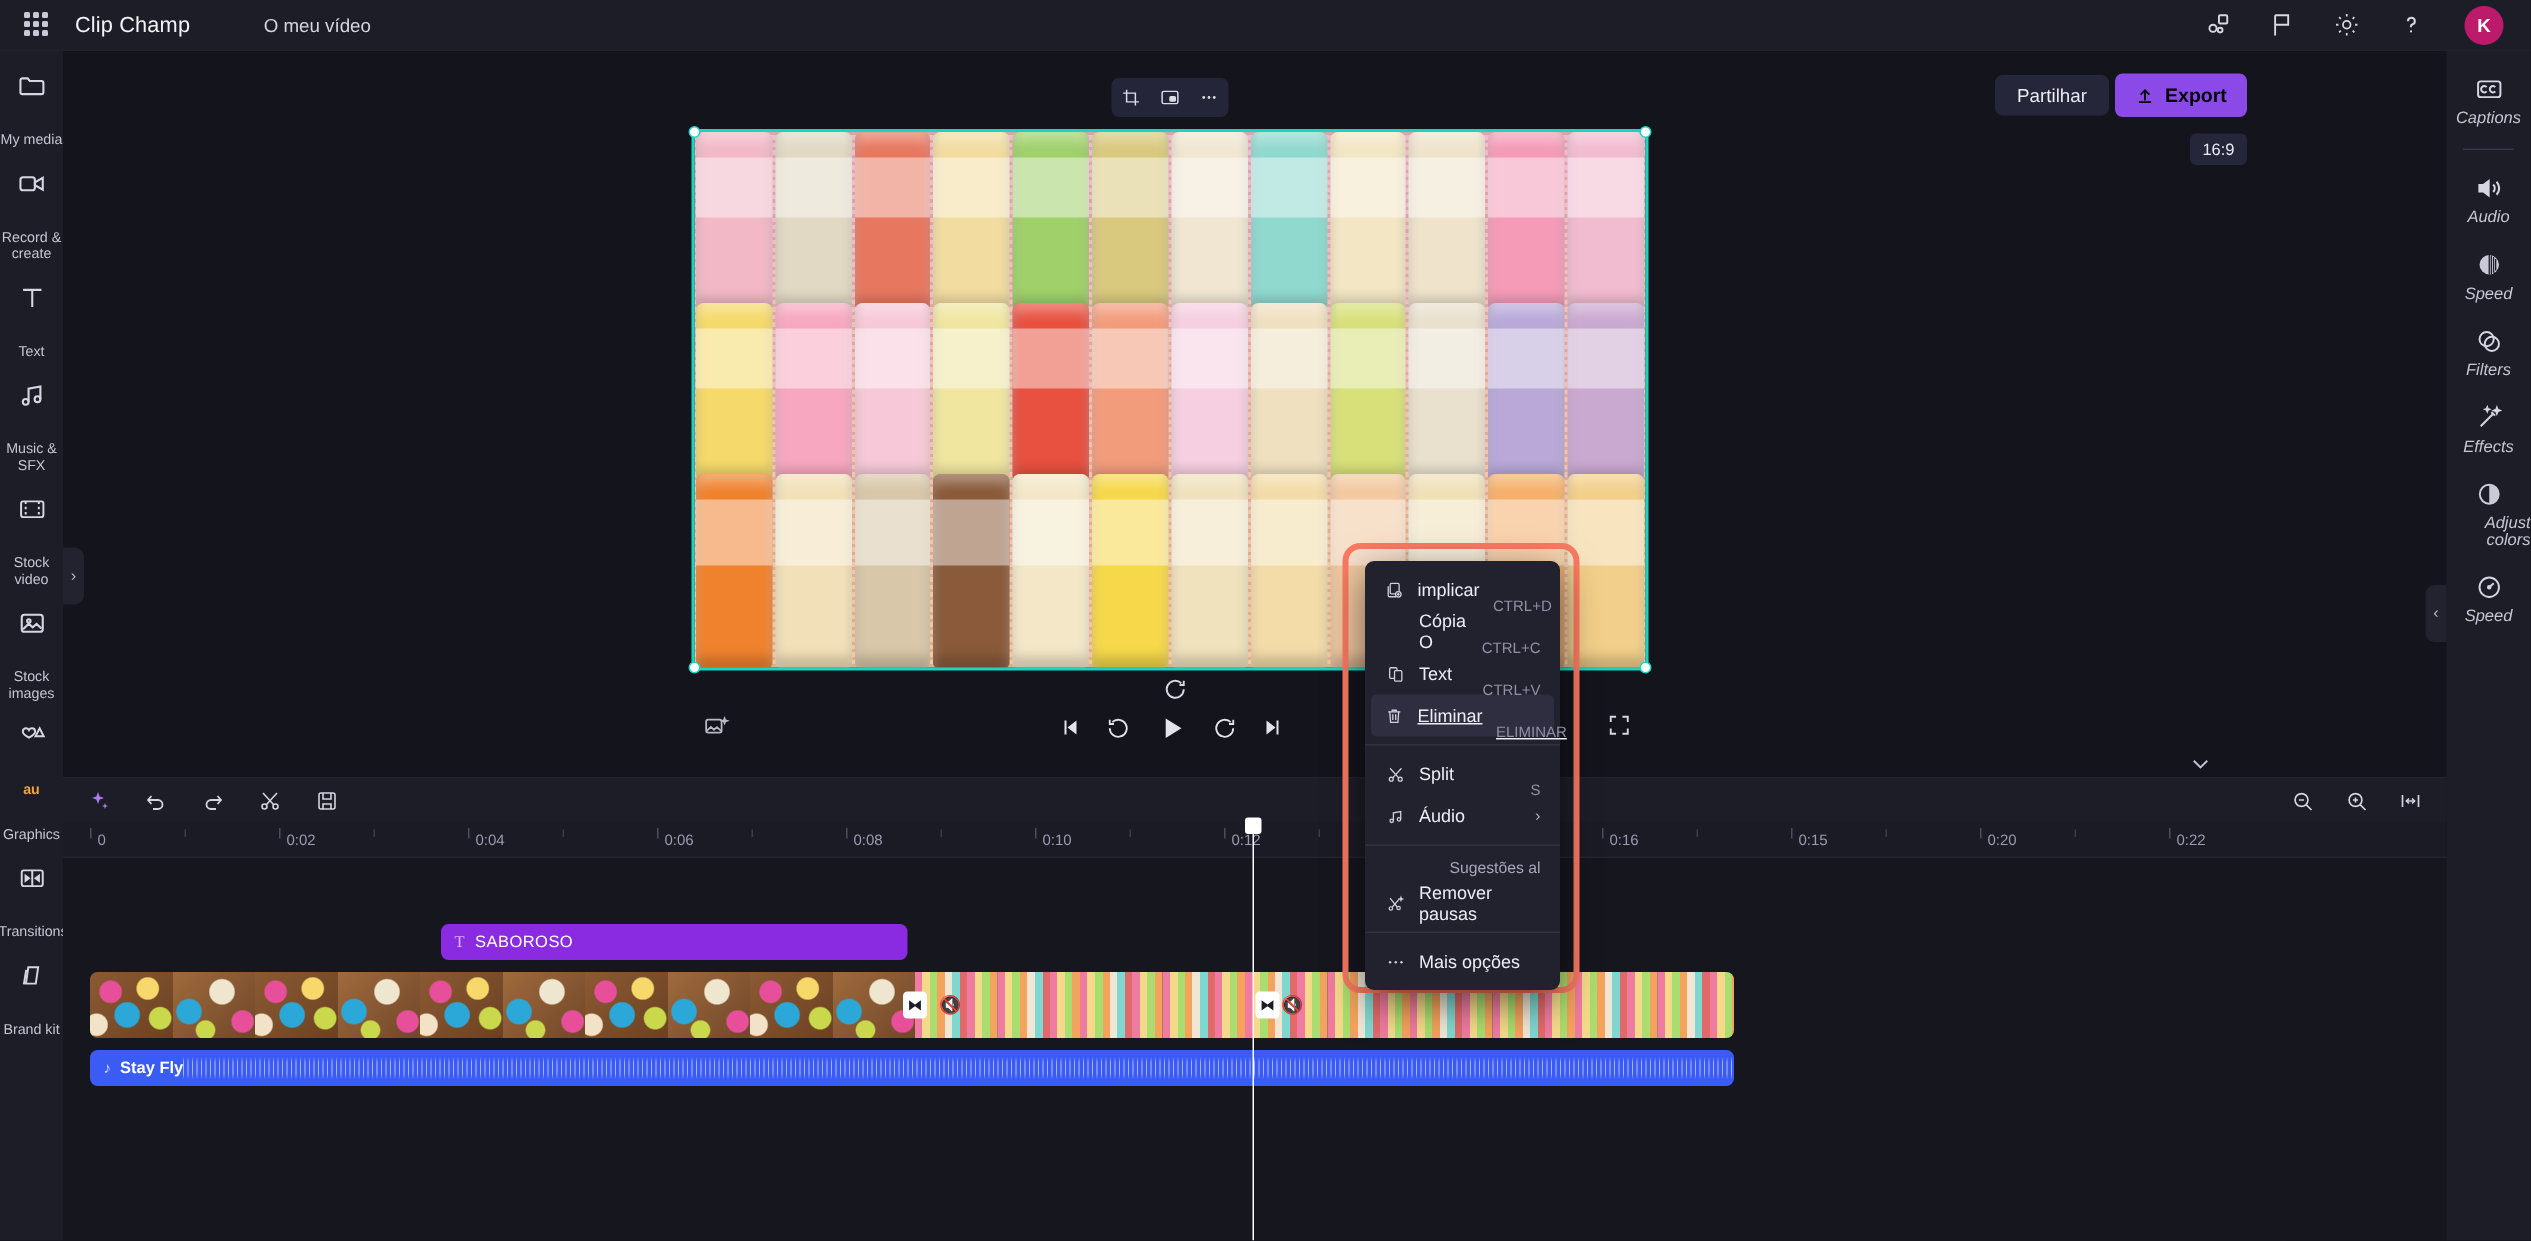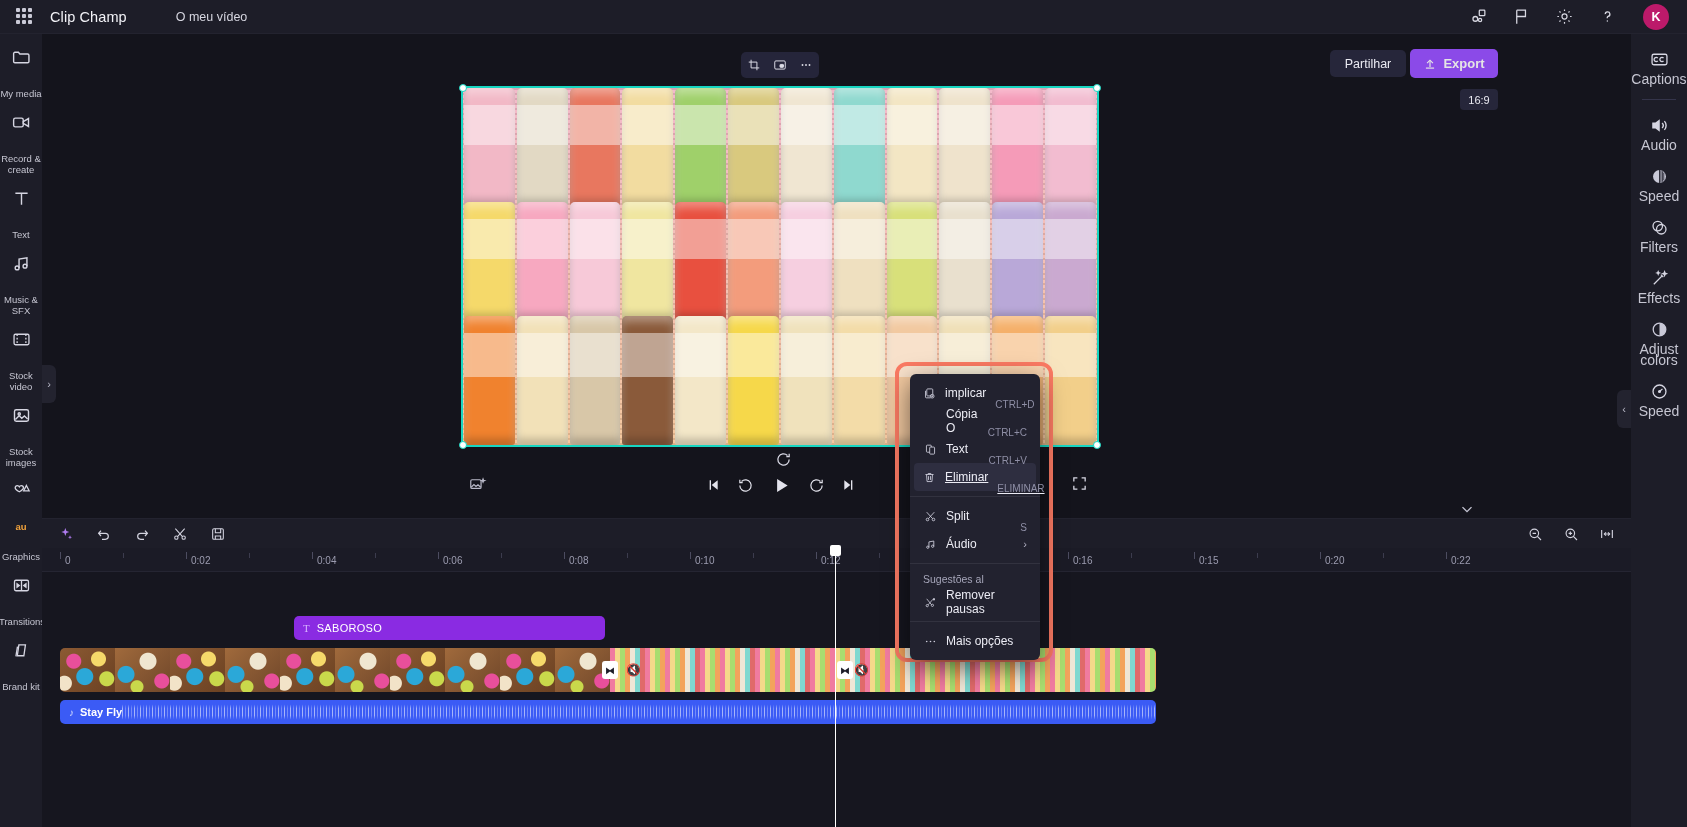--- a/index.html
+++ b/index.html
@@ -60,38 +60,38 @@
   .rightrail {
     position: absolute; top: 34px; right: 0; width: 56px; height: 793px;
     background: #1d1d28; padding-top: 14px;
   }
   .rr-item {
     width: 56px; margin-bottom: 14px; display: flex; flex-direction: column;
     align-items: center; gap: 3px; cursor: pointer;
   }
   .rr-item .rr-ic { height: 23px; display:flex;align-items:center;justify-content:center;color:#d6d6e2;}
   .rr-item .rr-ic svg { width: 21px; height: 21px; display: block;}
-  .rr-item .rr-lb { font-size: 14px; color: #c6c6d2; text-align:center; line-height: 11px;}
+  .rr-item .rr-lb { font-size: 11px; color: #c6c6d2; text-align:right; line-height: 11px; font-style: italic;}
   .rr-div { width: 34px; height: 1px; background: #34344a; margin: 3px auto 14px auto; }
   .rail-expander-r {
     position: absolute; right: 56px; top: 390px;
     width: 14px; height: 38px; background: #23232f;
     border-radius: 6px 0 0 6px; display: flex; align-items: center; justify-content: center;
     color: #b8b8c6; font-size: 11px; cursor: pointer; z-index: 6;
   }
 
   
   .share-btn {
     position: absolute; top: 50px; left: 1330px; width: 76px; height: 27px;
     background: #26263a; border-radius: 5px; color: #eaeaf2;
     display: flex; align-items: center; justify-content: center; font-size: 12.5px; cursor: pointer;
   }
   .export-btn {
     position: absolute; top: 49px; left: 1410px; width: 88px; height: 29px;
-    background: #8b4ae8; border-radius: 5px; color: #e5e5e5;
+    background: #8b4ae8; border-radius: 5px; color: #000000;
     display: flex; align-items: center; justify-content: center; gap: 6px;
     font-size: 13px; font-weight: 600; cursor: pointer;
   }
   .export-btn svg { width: 14px; height: 14px; }
   .ratio-chip {
     position: absolute; top: 89px; left: 1460px; width: 38px; height: 21px;
     background: #26263a; border-radius: 4px; color: #eaeaf2;
     display:flex;align-items:center;justify-content:center; font-size: 11px; cursor: pointer;
   }
 
@@ -237,21 +237,21 @@
     height: 28px; display: flex; align-items: center; padding: 0 9px; gap: 9px;
     font-size: 12px; color: #ececf4; cursor: pointer; border-radius: 4px; margin: 0 4px;
   }
   .ctx-item.hl { background: #2e2e40; text-decoration: underline; }
   .ctx-item .ci { width: 14px; display: flex; align-items: center; justify-content:center; color: #cfcfdd; }
   .ctx-item .ci svg { width: 13px; height: 13px; display: block;}
   .ctx-item .lbl { flex: 1; }
   .ctx-item .sc { font-size: 10px; color: #8f8fa6; margin-top: 23px; }
   .ctx-item .arw { font-size: 11px; color: #b0b0c2; }
   .ctx-sep { height: 1px; background: #32323f; margin: 5px 0; }
-  .ctx-head { font-size: 10.5px; color: #a6a6ba; padding: 4px 13px 3px 13px; }
+  .ctx-head { font-size: 10.5px; color: #a6a6ba; padding: 4px 13px 3px 13px; text-align: right; }
   .ctx-strike { text-decoration-color: #6c6c82; }
 
   .highlight-box {
     position: absolute; top: 362px; left: 895px; width: 158px; height: 300px;
     border: 4px solid #fb7a63; border-radius: 12px; z-index: 19; pointer-events: none;
   }
 </style>
 </head>
 <body>
 

